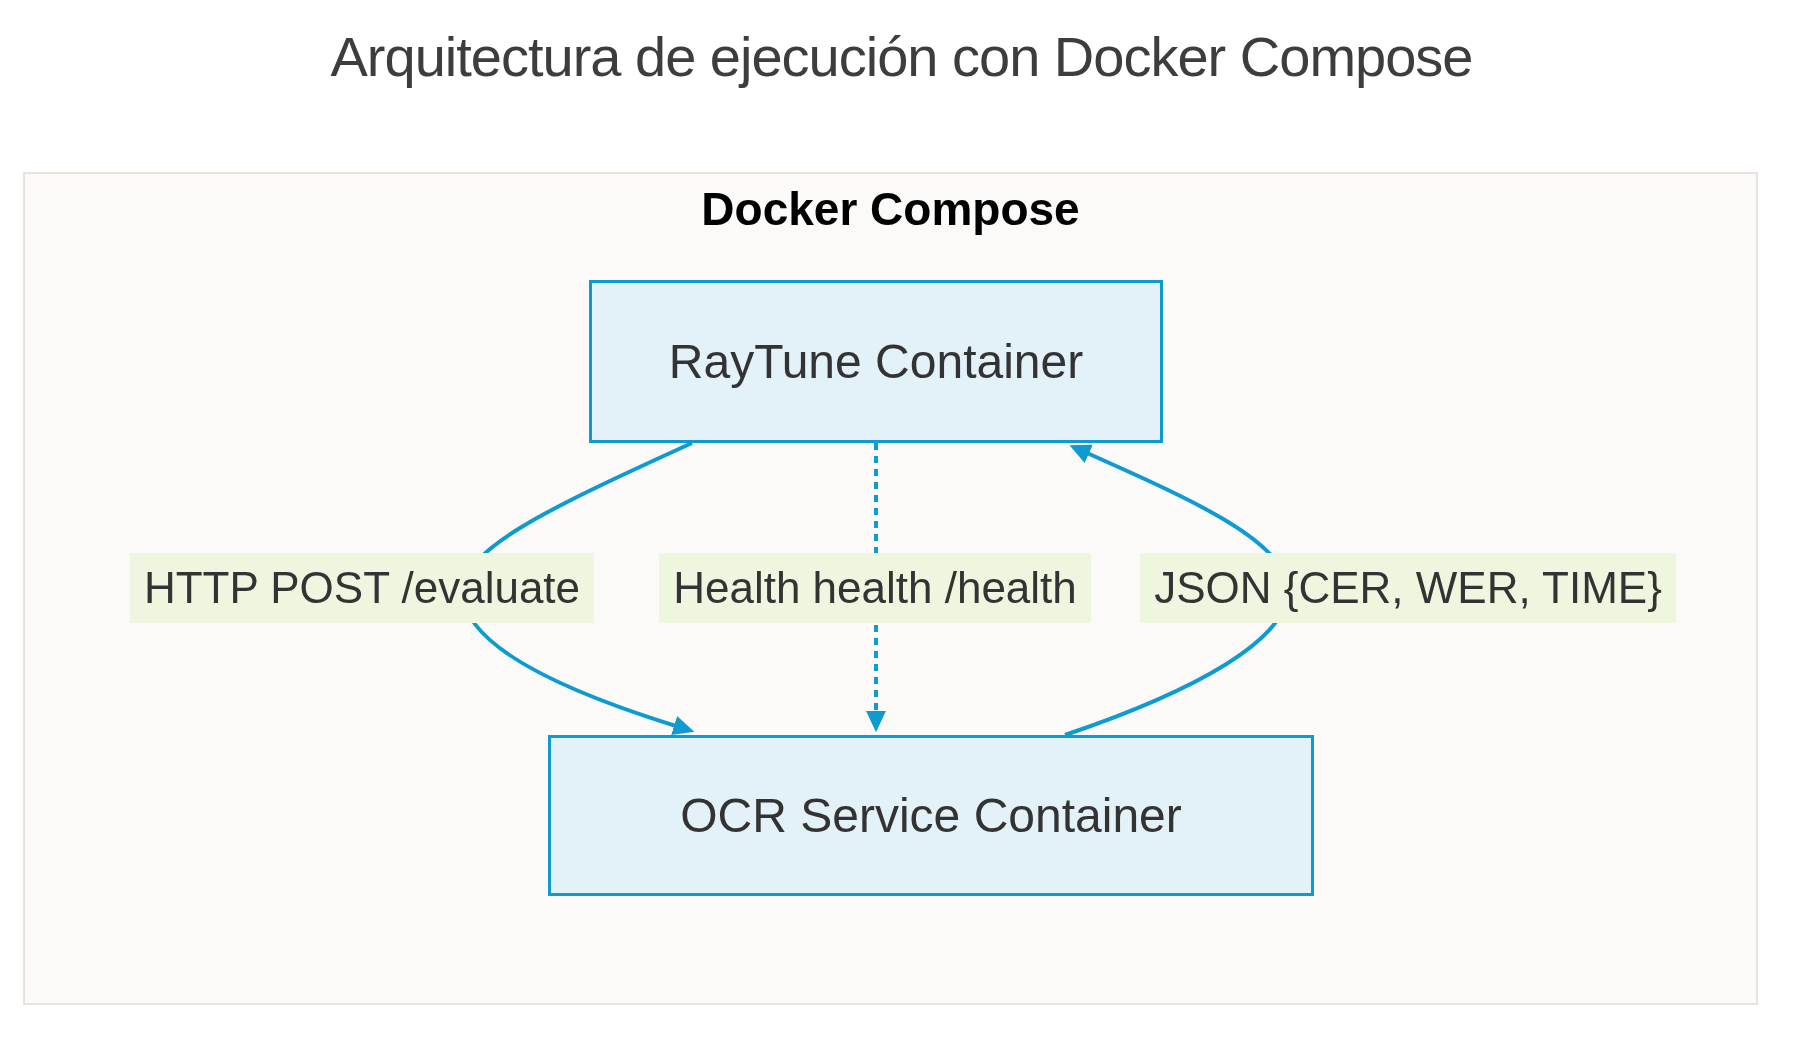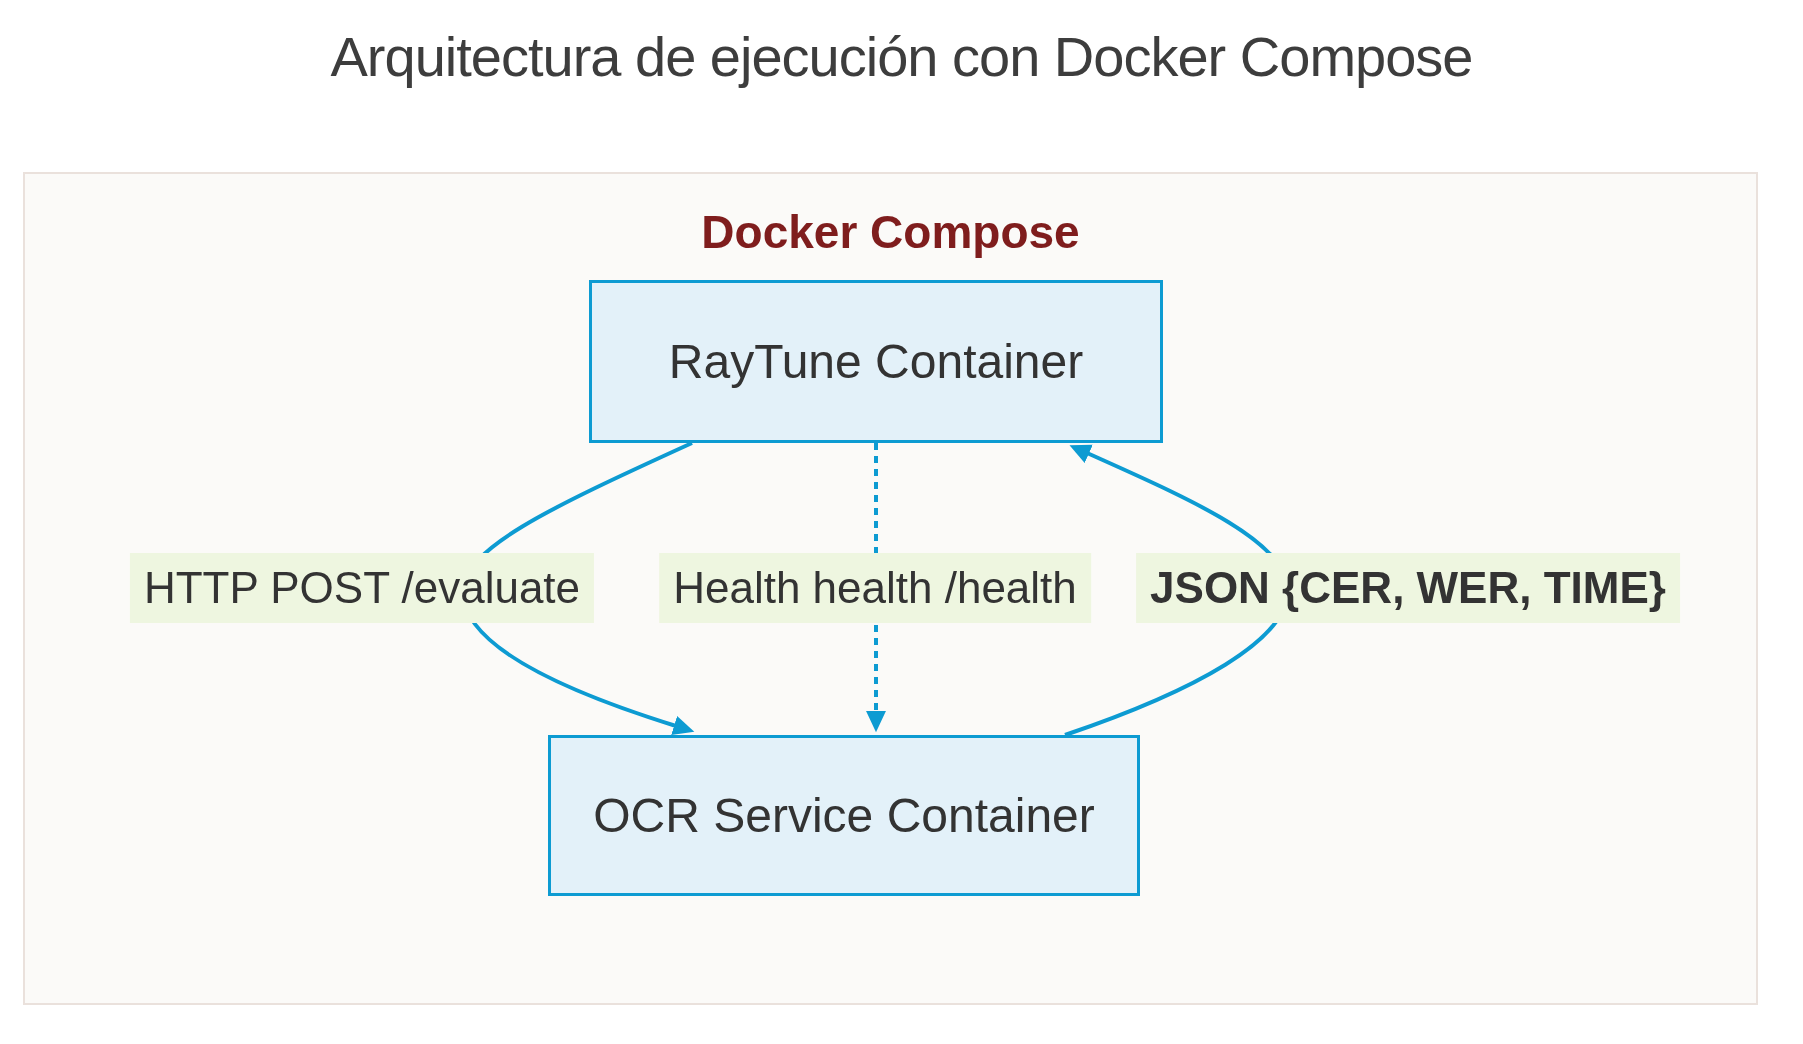--- a/index.html
+++ b/index.html
@@ -37,22 +37,21 @@
     box-sizing: border-box;
   }
   .cluster-label {
     position: absolute;
     left: 23px;
     top: 182px;
     width: 1735px;
     text-align: center;
     font-size: 46px;
     font-weight: 700;
-    color: #7f1d1d;
-    margin-top: 23px;
+    color: #000000;
   }
   .edges-layer {
     position: absolute;
     left: 0;
     top: 0;
     width: 1803px;
     height: 1044px;
     pointer-events: none;
   }
   .edge {
@@ -77,41 +76,41 @@
   }
   .node-raytune {
     left: 589px;
     top: 280px;
     width: 574px;
     height: 163px;
   }
   .node-ocr {
     left: 548px;
     top: 735px;
-    width: 592px;
+    width: 766px;
     height: 161px;
   }
   .edge-label {
     position: absolute;
     top: 553px;
     height: 70px;
     transform: translateX(-50%);
     background: #eef6e0;
     color: #333333;
     font-size: 44px;
     display: flex;
     align-items: center;
     justify-content: center;
     padding: 0 14px;
     white-space: nowrap;
     z-index: 2;
   }
   .edge-label-1 { left: 362px; }
   .edge-label-2 { left: 875px; }
-  .edge-label-3 { left: 1408px; font-weight: bold; }
+  .edge-label-3 { left: 1408px; }
 </style>
 </head>
 <body>
 
 <div class="stage">
 
   <div class="diagram-title">Arquitectura de ejecución con Docker Compose</div>
 
   <div class="cluster"></div>
 

